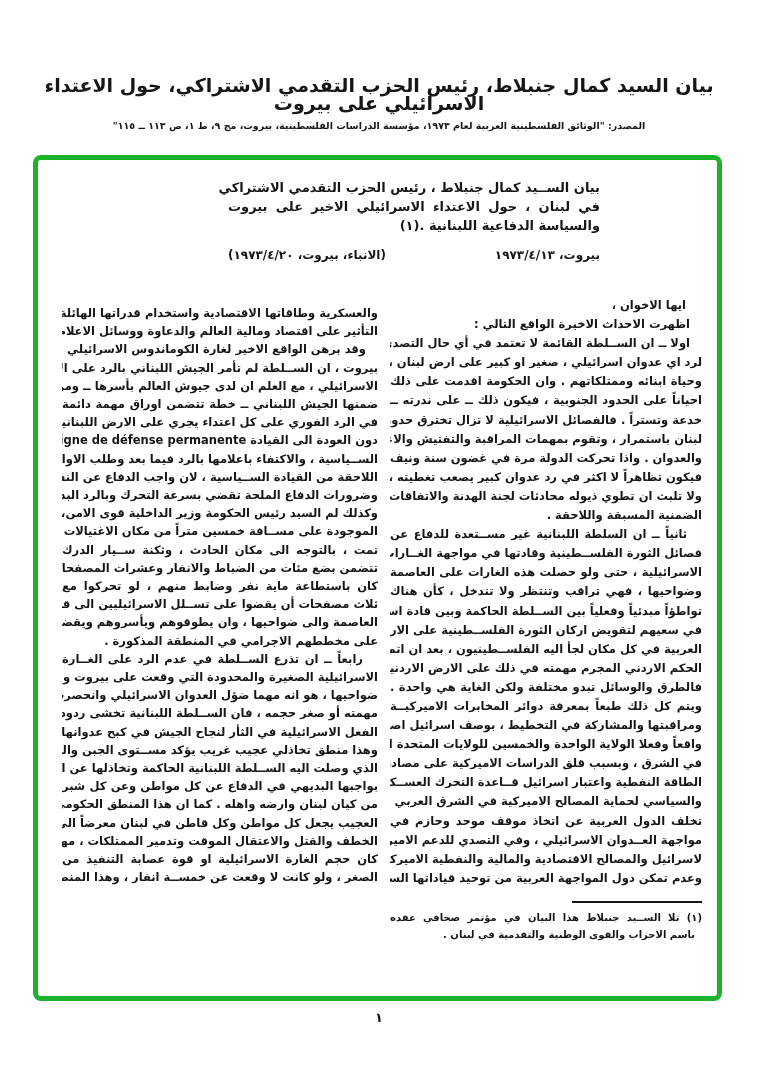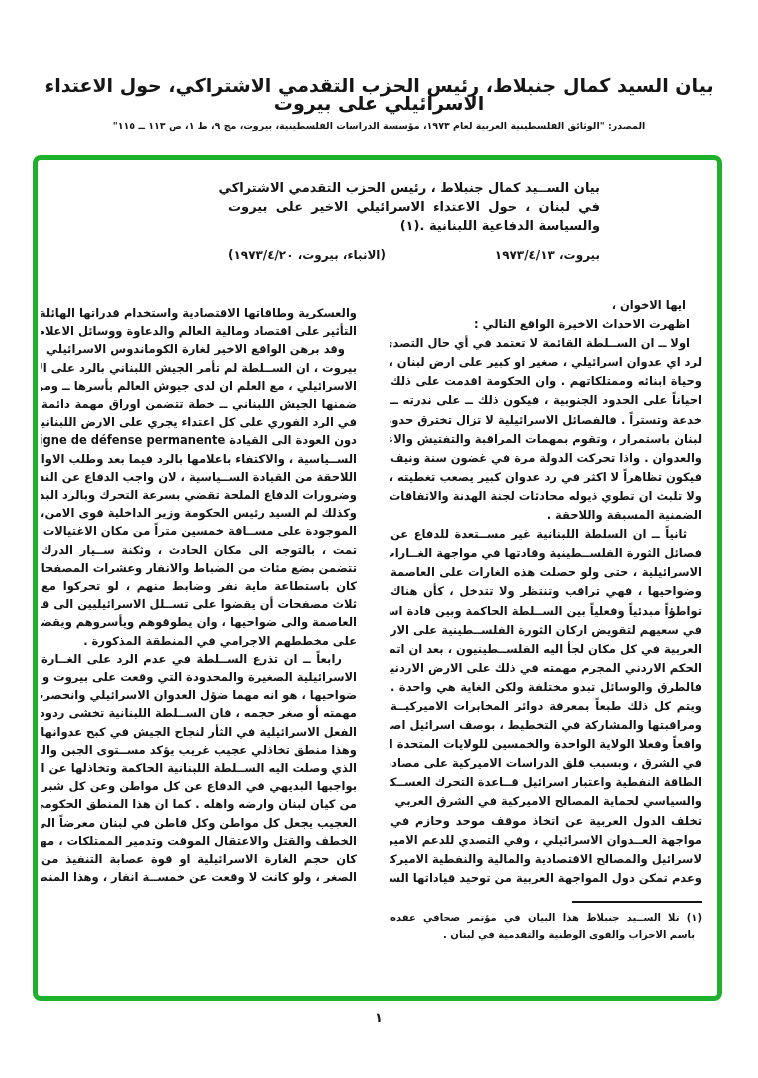--- a/index.html
+++ b/index.html
@@ -32,21 +32,21 @@
     font-size:13px;font-weight:700;
   }
   .doc-title .tline{line-height:19px;}
   .dateline{
     width:372px;margin:11px 102px 0 auto;
     display:flex;justify-content:space-between;
     font-size:12px;font-weight:700;line-height:18px;
   }
 
   
-  .cols{display:flex;gap:33px;margin-top:32px;align-items:flex-start;}
+  .cols{display:flex;gap:12px;margin-top:32px;align-items:flex-start;}
   .col{font-size:11.5px;font-weight:700;overflow:hidden;}
   .col-right{width:312px;}
   .col-right .tline{line-height:19.1px;}
   .col-left{width:316px;margin-top:8px;}
   .col-left .tline{line-height:18.2px;}
 
   .tline{
     text-align:justify;
     text-align-last:justify;
     white-space:nowrap;

